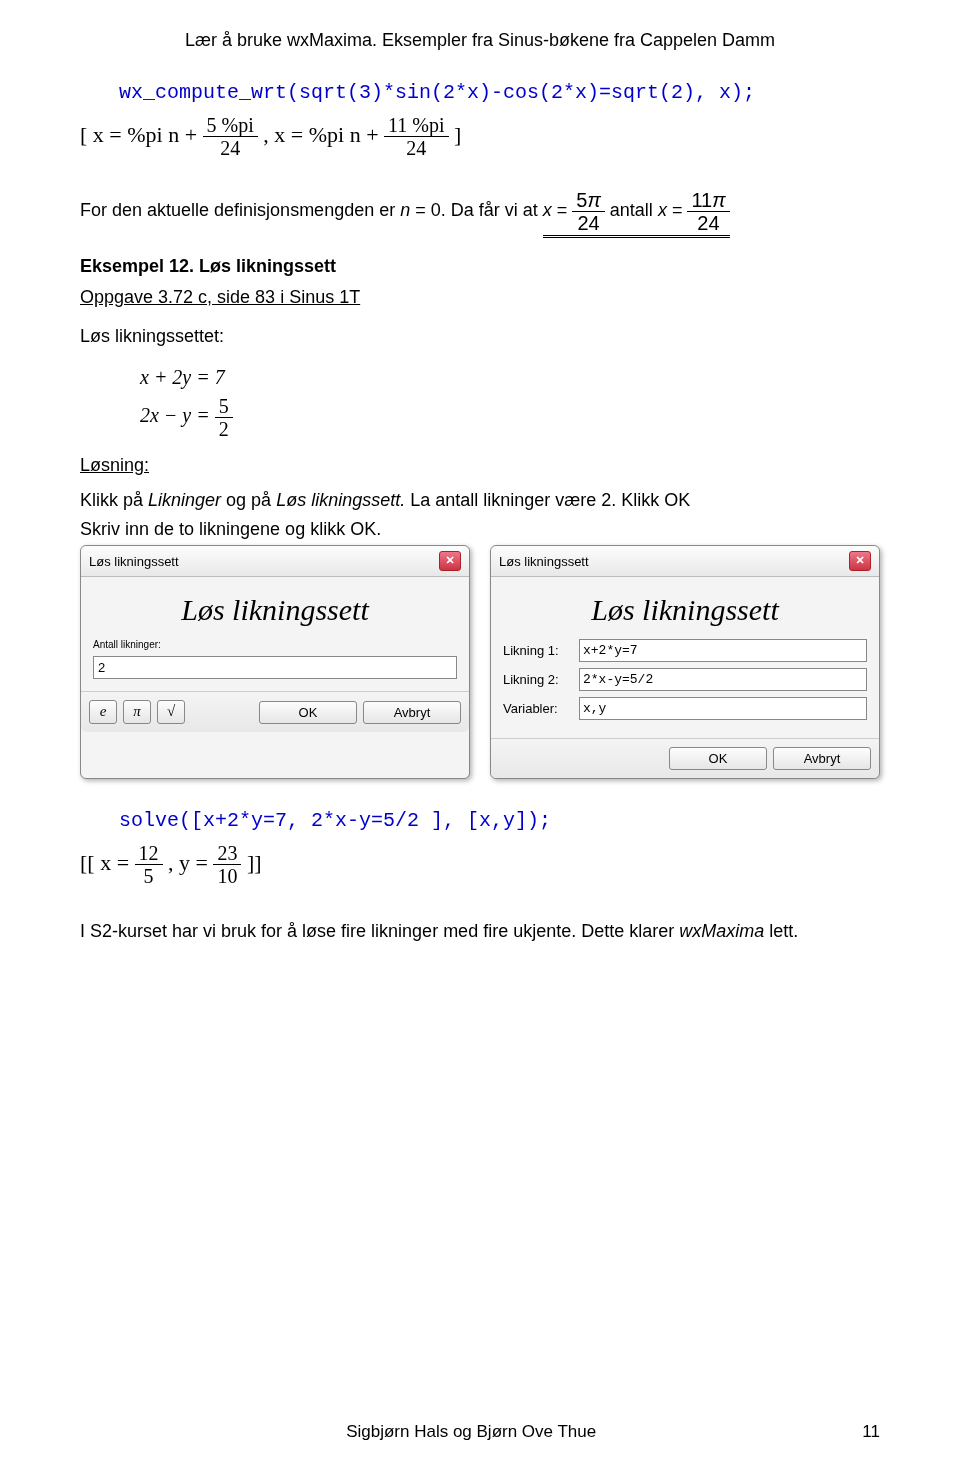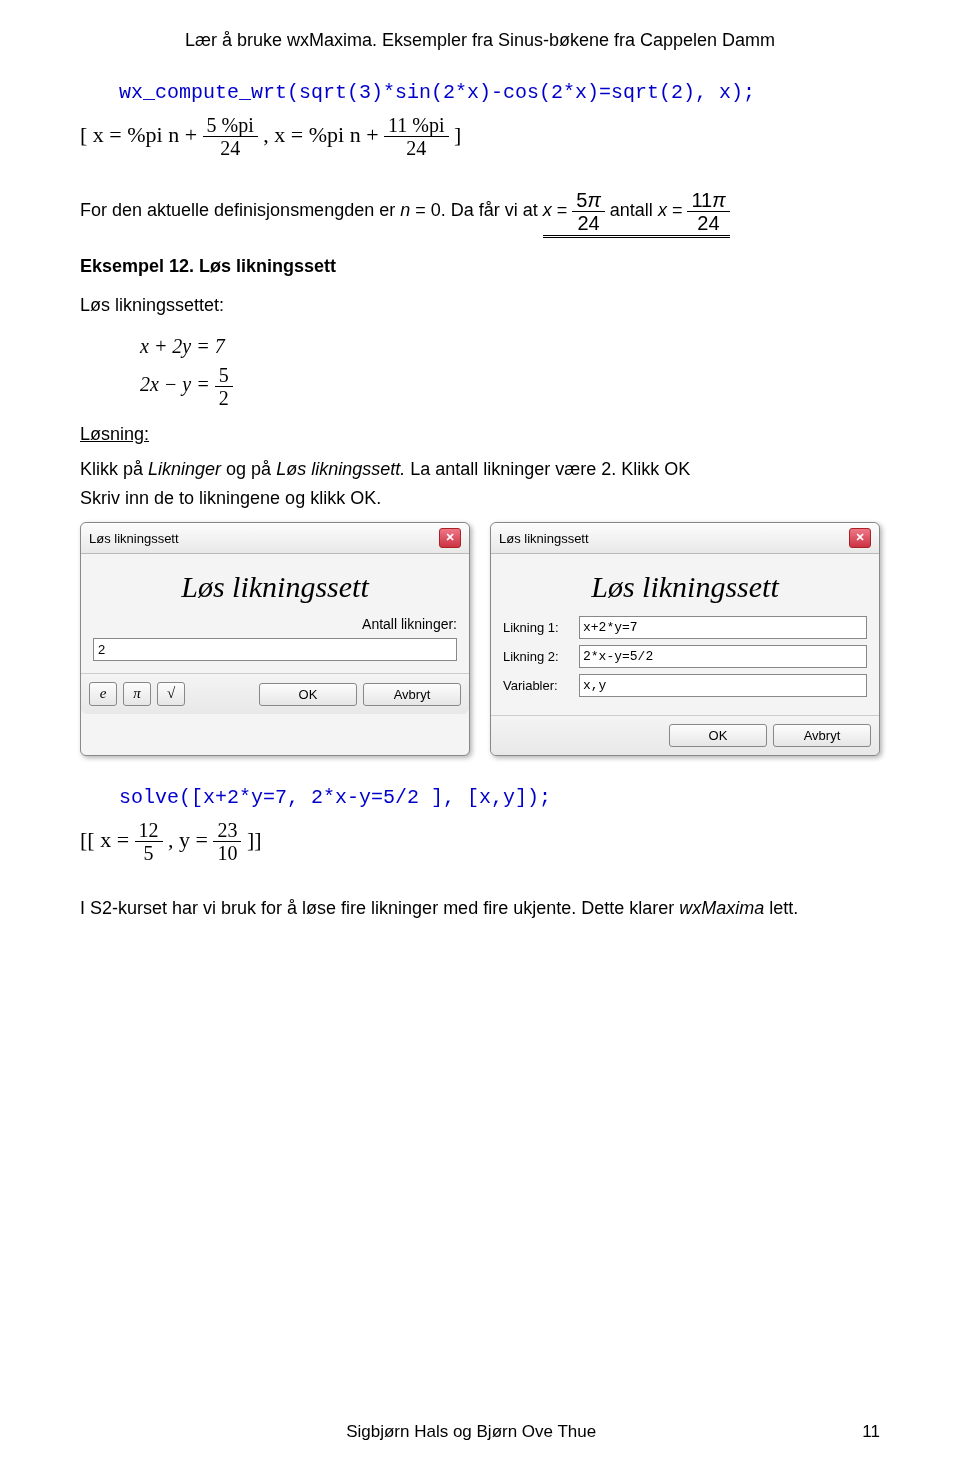--- a/index.html
+++ b/index.html
@@ -46,21 +46,21 @@
   .sect { font-weight: bold; font-size:18px; margin-top:18px;}
   .sub-underline { text-decoration: underline; font-size:18px; margin-top:10px;}
   .equations {
     font-family: "Times New Roman", serif;
     font-style: italic;
     font-size: 20px;
     margin: 15px 0 15px 60px;
   }
 
   
-  .dialogs { display: flex; gap: 20px; margin-top: 10px; border-radius: 22px; }
+  .dialogs { display: flex; gap: 20px; margin-top: 2px; border-radius: 22px; }
   .dialog {
     background: #f4f4f4;
     border: 1px solid #888;
     border-radius: 6px;
     box-shadow: 2px 2px 5px rgba(0,0,0,0.3);
     flex: 1;
     font-size: 12px;
   }
   .dialog-title {
     background: linear-gradient(#fdfdfd,#e8e8e8);
@@ -179,20 +179,21 @@
   </div>
 
   <div class="body-text" style="margin-top:20px;">
     <span>For den aktuelle definisjonsmengden er </span><span class="italic">n</span><span> = 0. Da får vi at </span>
     <span class="underline-double">
       <span class="italic">x</span><span> = </span><span class="frac"><span class="num"><span>5</span><span class="italic">π</span></span><span class="den">24</span></span><span> antall </span><span class="italic">x</span><span> = </span><span class="frac"><span class="num"><span>11</span><span class="italic">π</span></span><span class="den">24</span></span>
     </span>
   </div>
 
   <div class="sect">Eksempel 12. Løs likningssett</div>
+  <div class="sub-underline">Oppgave 3.72 c, side 83 i Sinus 1T</div>
   <div class="body-text" style="margin-top:14px;">Løs likningssettet:</div>
 
   <div class="equations">
     <div>x + 2y = 7</div>
     <div style="margin-top:6px;">
       <span>2x − y = </span>
       <span class="frac" style="font-style:normal;">
         <span class="num">5</span>
         <span class="den">2</span>
       </span>
@@ -208,21 +209,21 @@
 
   <div class="dialogs">
 
     <div class="dialog">
       <div class="dialog-title">
         <span>Løs likningssett</span>
         <span class="close-btn">✕</span>
       </div>
       <div class="dialog-body">
         <div class="dialog-big-title">Løs likningssett</div>
-        <div style="text-align:right;font-size:14px;margin-bottom:6px;">Antall likninger:</div>
+        <div style="text-align:left;font-size:10px;margin-bottom:6px;">Antall likninger:</div>
         <input class="full" value="2" style="">
       </div>
       <div class="dialog-buttons">
         <span class="smallbtn">e</span>
         <span class="smallbtn">π</span>
         <span class="smallbtn" style="font-style:normal;">√</span>
         <span style="flex:1"></span>
         <span class="btn">OK</span>
         <span class="btn">Avbryt</span>
       </div>

